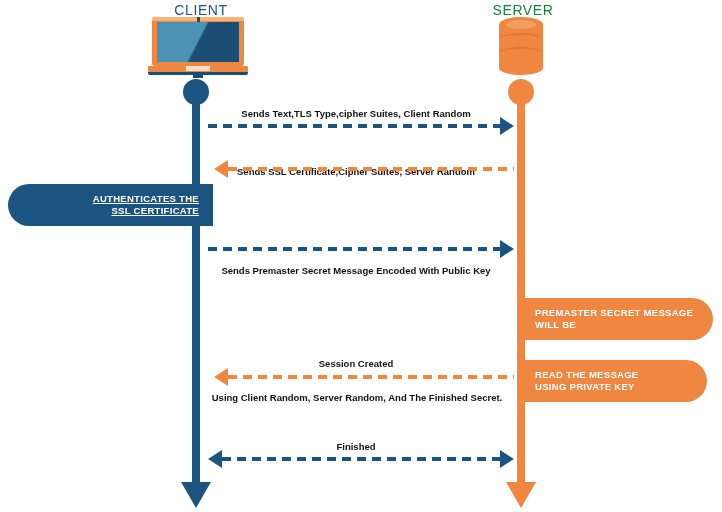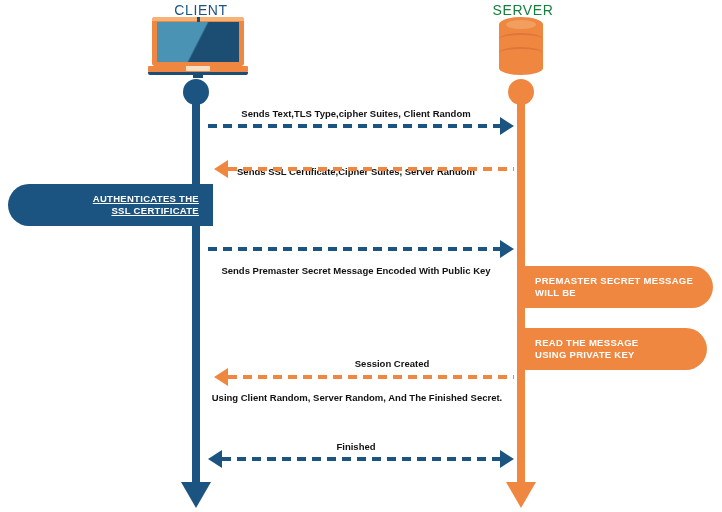--- a/index.html
+++ b/index.html
@@ -139,20 +139,21 @@
     justify-content: flex-end;
     text-align: right;
     padding-right: 14px;
   }
   .note-right {
     background: #ef8740;
     border-radius: 0 22px 22px 0;
     justify-content: flex-start;
     text-align: left;
     padding-left: 14px;
+    margin-top: 32px;
   }
   #note-authenticate { left: 8px;   top: 184px; width: 205px; height: 42px; text-decoration: underline; }
   #note-premaster    { left: 521px; top: 266px; width: 192px; height: 42px; }
   #note-readmsg      { left: 521px; top: 328px; width: 186px; height: 42px; }
 </style>
 </head>
 <body>
 
 <div id="diagram">
 
@@ -213,21 +214,21 @@
     </div>
   </div>
 
   <div class="note note-right" id="note-readmsg">
     <div>
       <div>READ THE MESSAGE</div>
       <div>USING PRIVATE KEY</div>
     </div>
   </div>
 
-  <div class="msg-label" style="left:200px; top:358px; width:312px;margin-left:36px;">Session Created</div>
+  <div class="msg-label" style="left:200px; top:358px; width:312px;">Session Created</div>
   <div class="dashline dash-orange" style="left:228px; top:375px; width:286px;"></div>
   <div class="arrowhead ah-left-orange" style="left:214px; top:368px;"></div>
   <div class="msg-label" style="left:196px; top:392px; width:322px;">Using Client Random, Server Random, And The Finished Secret.</div>
 
   <div class="msg-label" style="left:200px; top:441px; width:312px;">Finished</div>
   <div class="dashline dash-blue" style="left:222px; top:457px; width:278px;"></div>
   <div class="arrowhead ah-left-blue" style="left:208px; top:450px;"></div>
   <div class="arrowhead ah-right-blue" style="left:500px; top:450px;"></div>
 
 </div>

